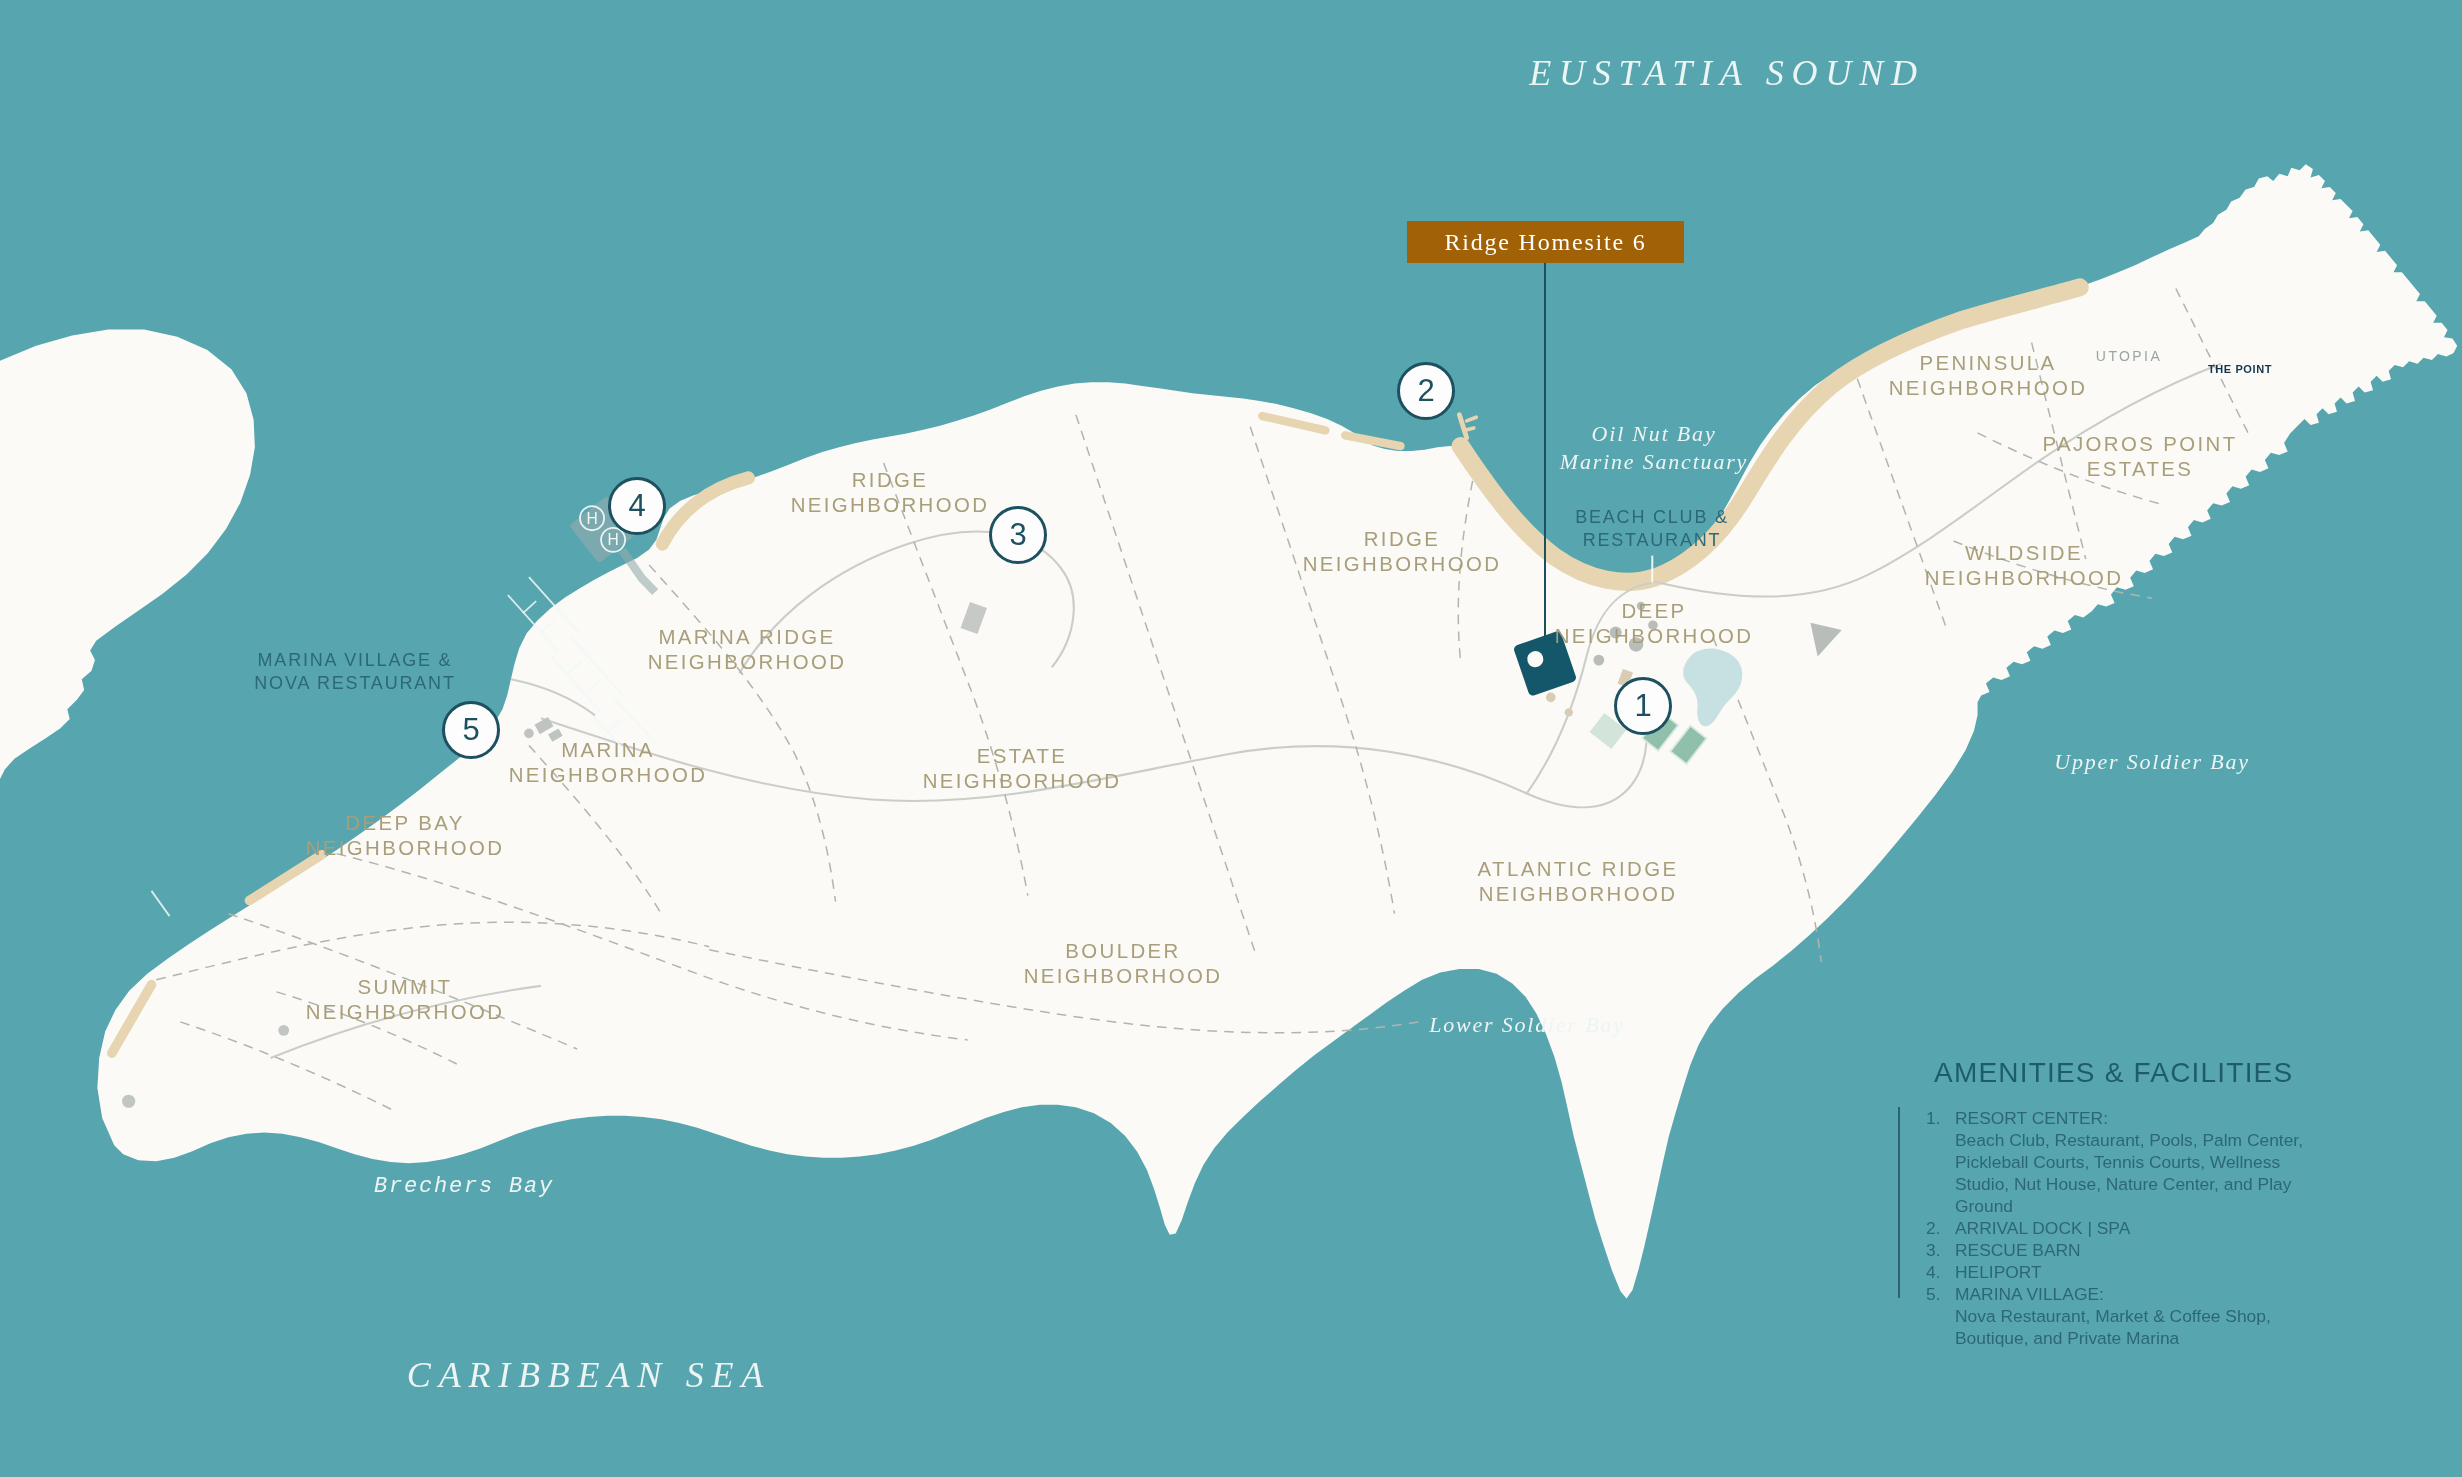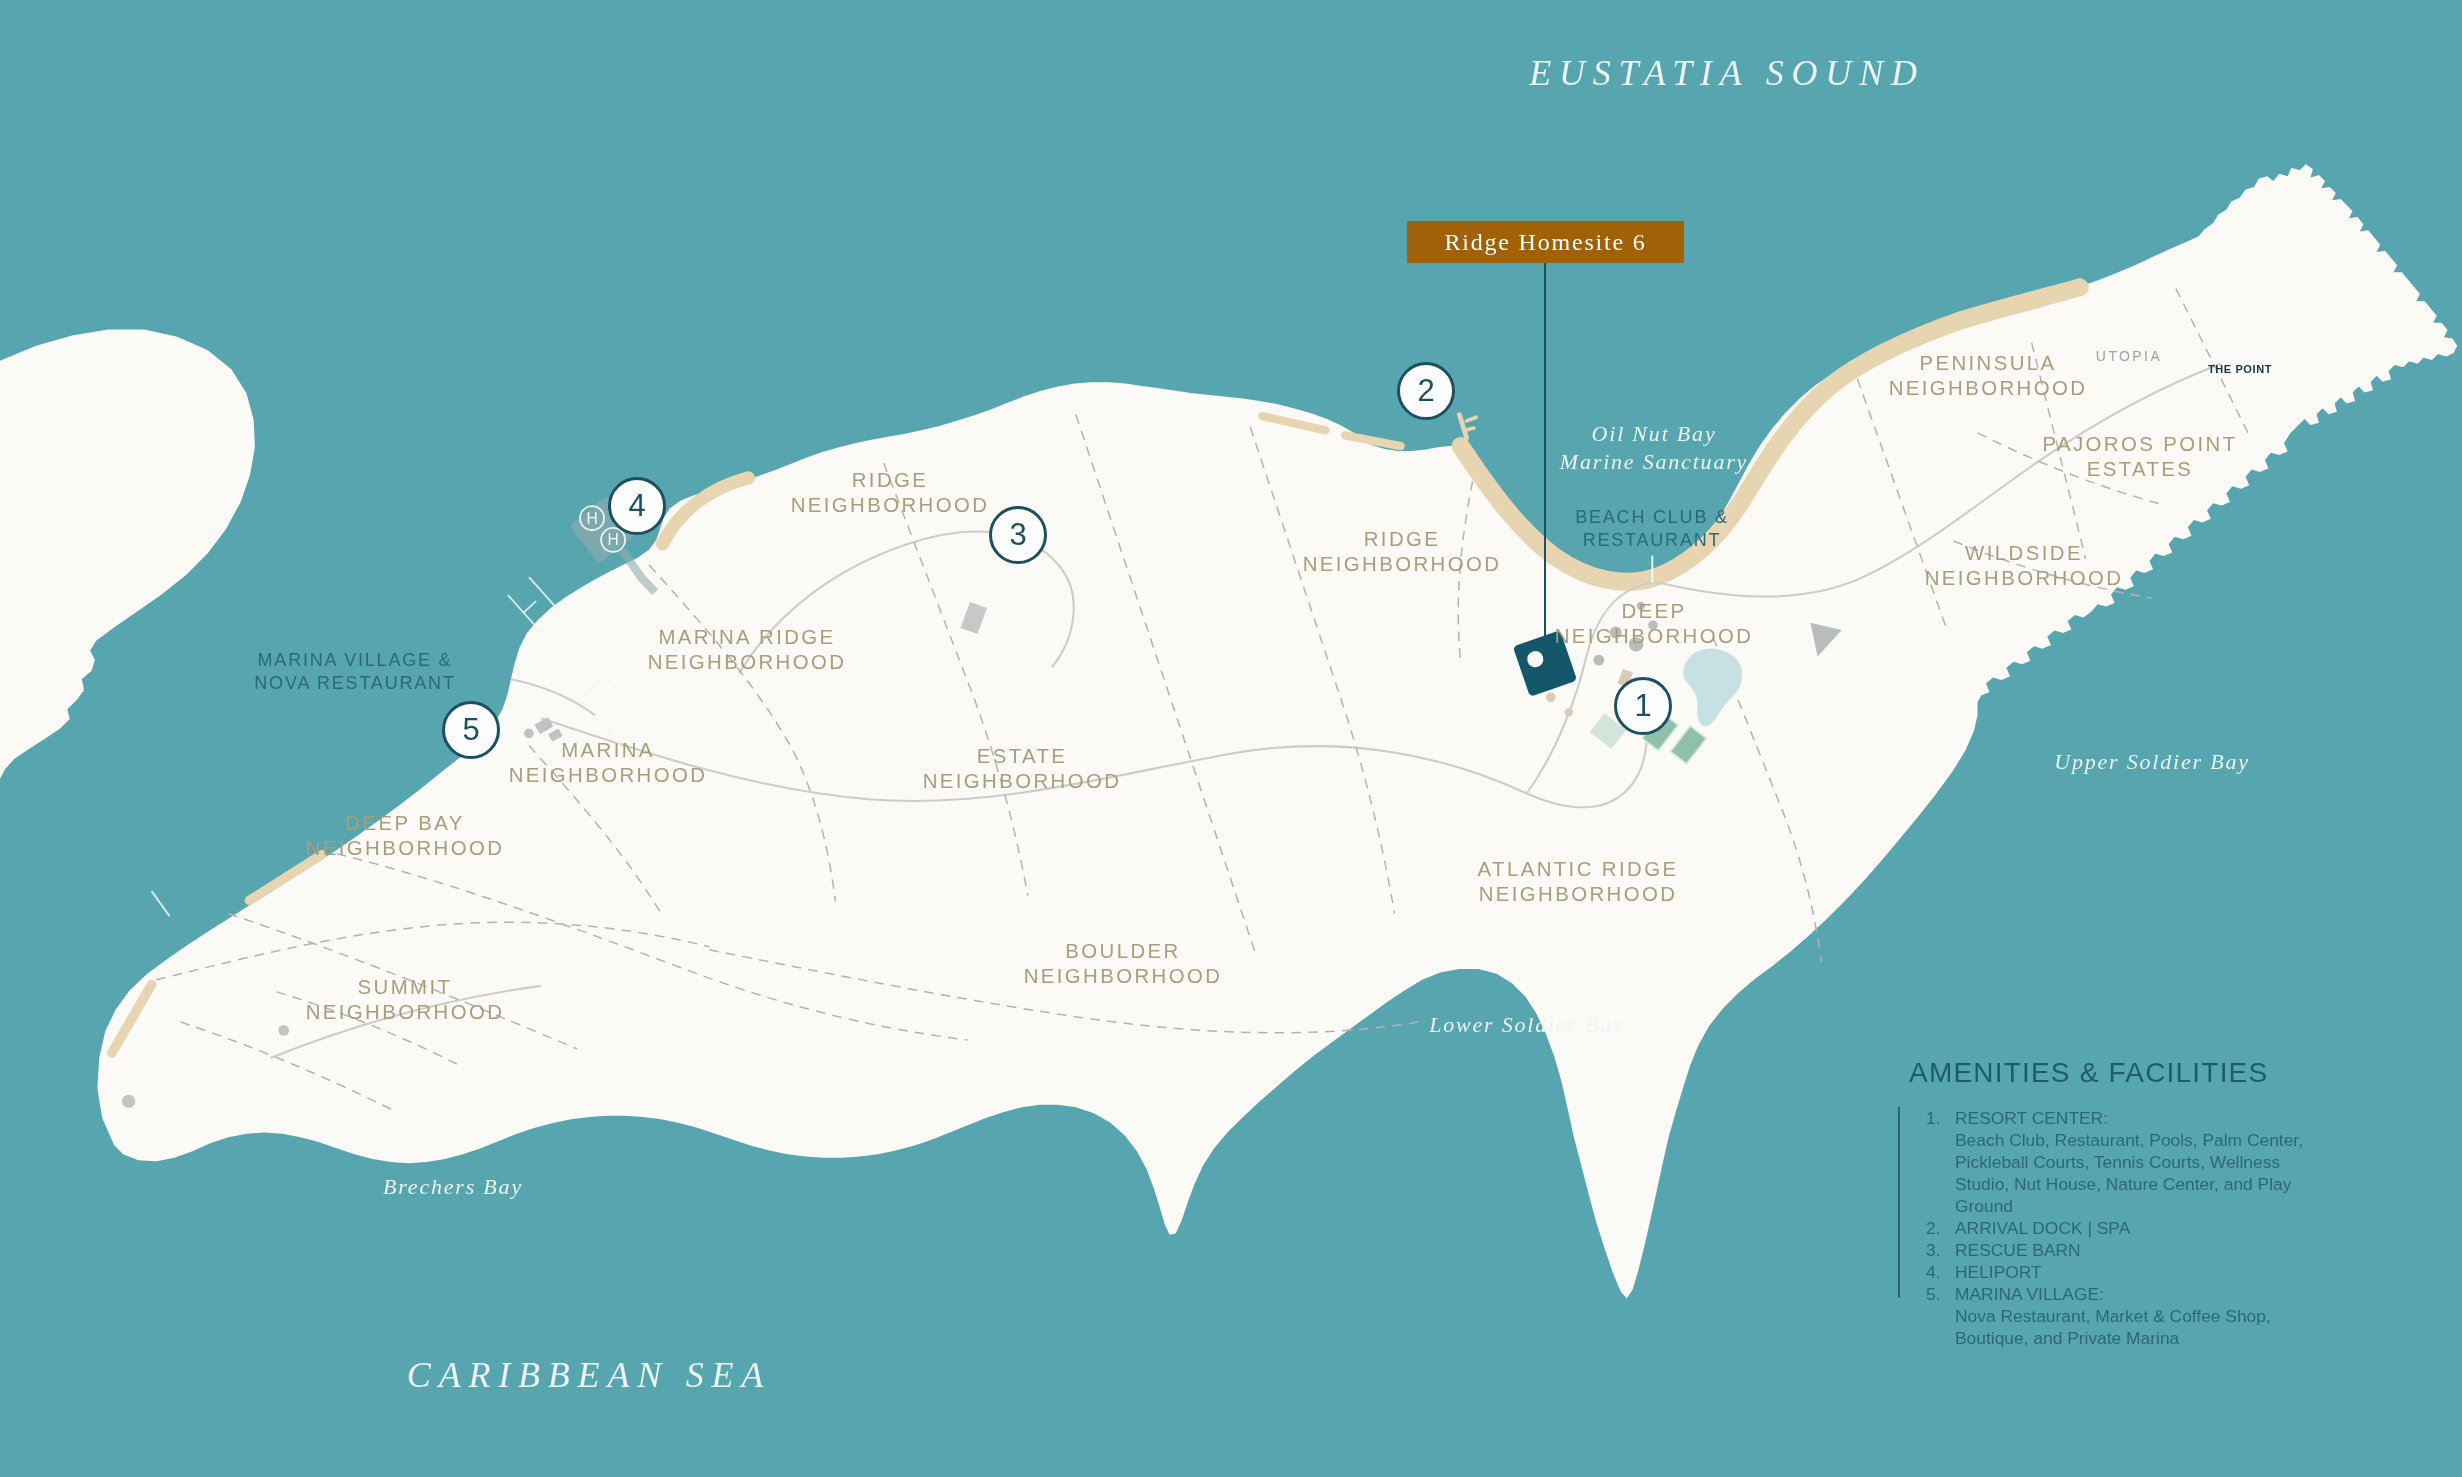--- a/index.html
+++ b/index.html
@@ -58,21 +58,21 @@
     background:#14566A;border-radius:4.8px;transform:rotate(-19deg);
   }
   #homesite-marker .hole{
     position:absolute;left:34%;top:36%;width:15.6px;height:15.6px;border-radius:50%;
     background:#FBFAF7;transform:translate(-50%,-50%);
   }
 
   
   #legend{position:absolute;left:1898px;top:1057px;width:517px;color:#2D6777;}
   #legend-title{
-    margin-left:11px;font-size:28px;letter-spacing:1.2px;color:#1E5C6D;font-weight:400;
+    margin-left:36px;font-size:28px;letter-spacing:1.2px;color:#1E5C6D;font-weight:400;
   }
   #legend-rule{position:absolute;left:0;top:50px;width:1.8px;height:191px;background:#2B6374;}
   #legend-list{margin-top:18px;padding-left:28px;font-size:17.4px;line-height:22px;}
   .legend-item{position:relative;padding-left:29px;}
   .legend-item .num{position:absolute;left:0;top:0;}
   .item-detail{max-width:361px;white-space:normal;}
 </style>
 </head>
 <body>
 
@@ -192,21 +192,21 @@
       </div>
   </div>
 
 <div class="abs water-label big" style="left: 1727px; top: 73px;">EUSTATIA SOUND</div>
     <div class="abs water-label" style="left: 1654px; top: 448px;">
       <div>Oil Nut Bay</div>
       <div>Marine Sanctuary</div>
     </div>
     <div class="abs water-label" style="left: 2152px; top: 762px;">Upper Soldier Bay</div>
     <div class="abs water-label" style="left: 1527px; top: 1025px;">Lower Soldier Bay</div>
-    <div class="abs water-label" style="left: 453px; top: 1187px;">Brechers Bay</div>
+    <div class="abs water-label" style="left: 464px; top: 1187px; font-family: Liberation Mono, monospace;">Brechers Bay</div>
     <div class="abs water-label big" style="left: 589px; top: 1375px;">CARIBBEAN SEA</div>
     <div class="abs hood-label" style="left: 890px; top: 493px;">
       <div>RIDGE</div>
       <div>NEIGHBORHOOD</div>
     </div>
     <div class="abs hood-label" style="left: 747px; top: 650px;">
       <div>MARINA RIDGE</div>
       <div>NEIGHBORHOOD</div>
     </div>
     <div class="abs hood-label" style="left: 608px; top: 763px;">

